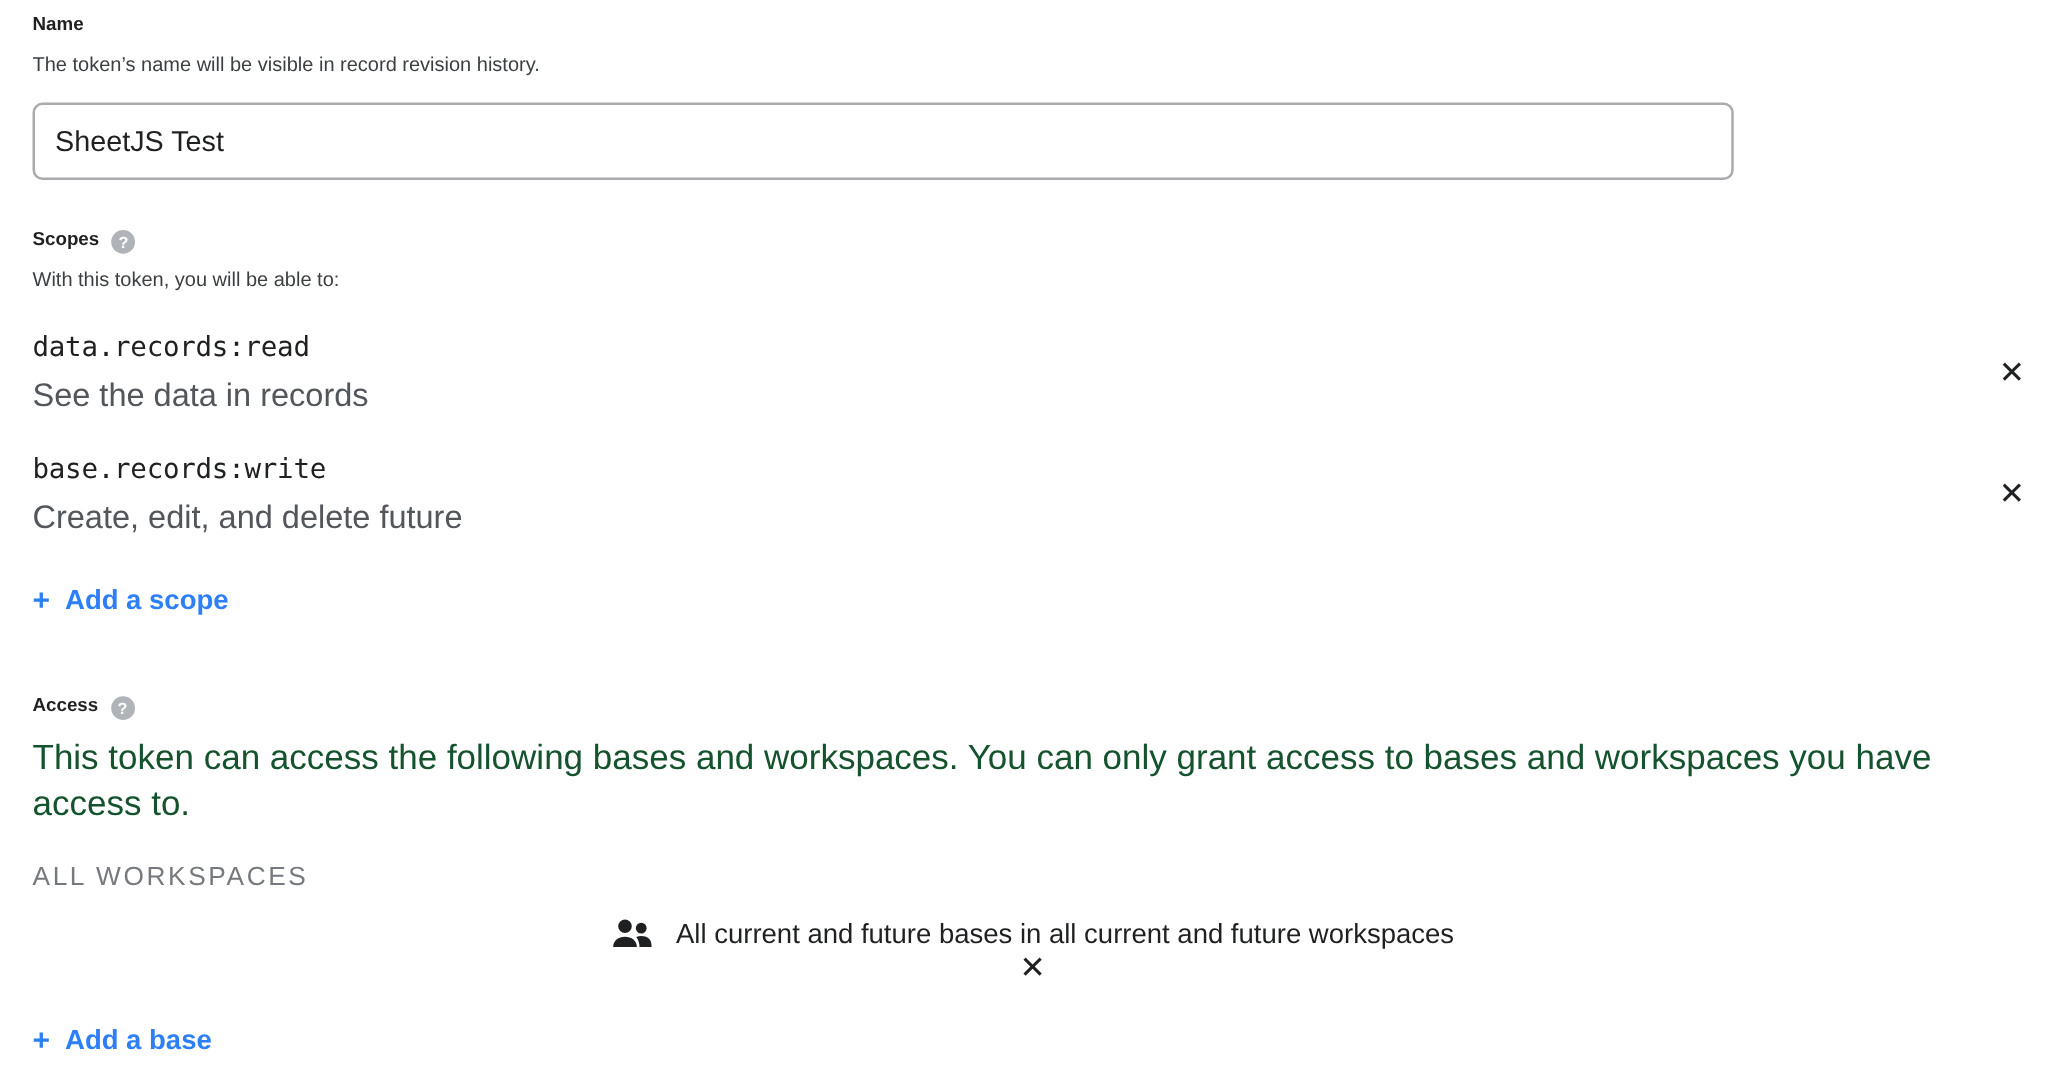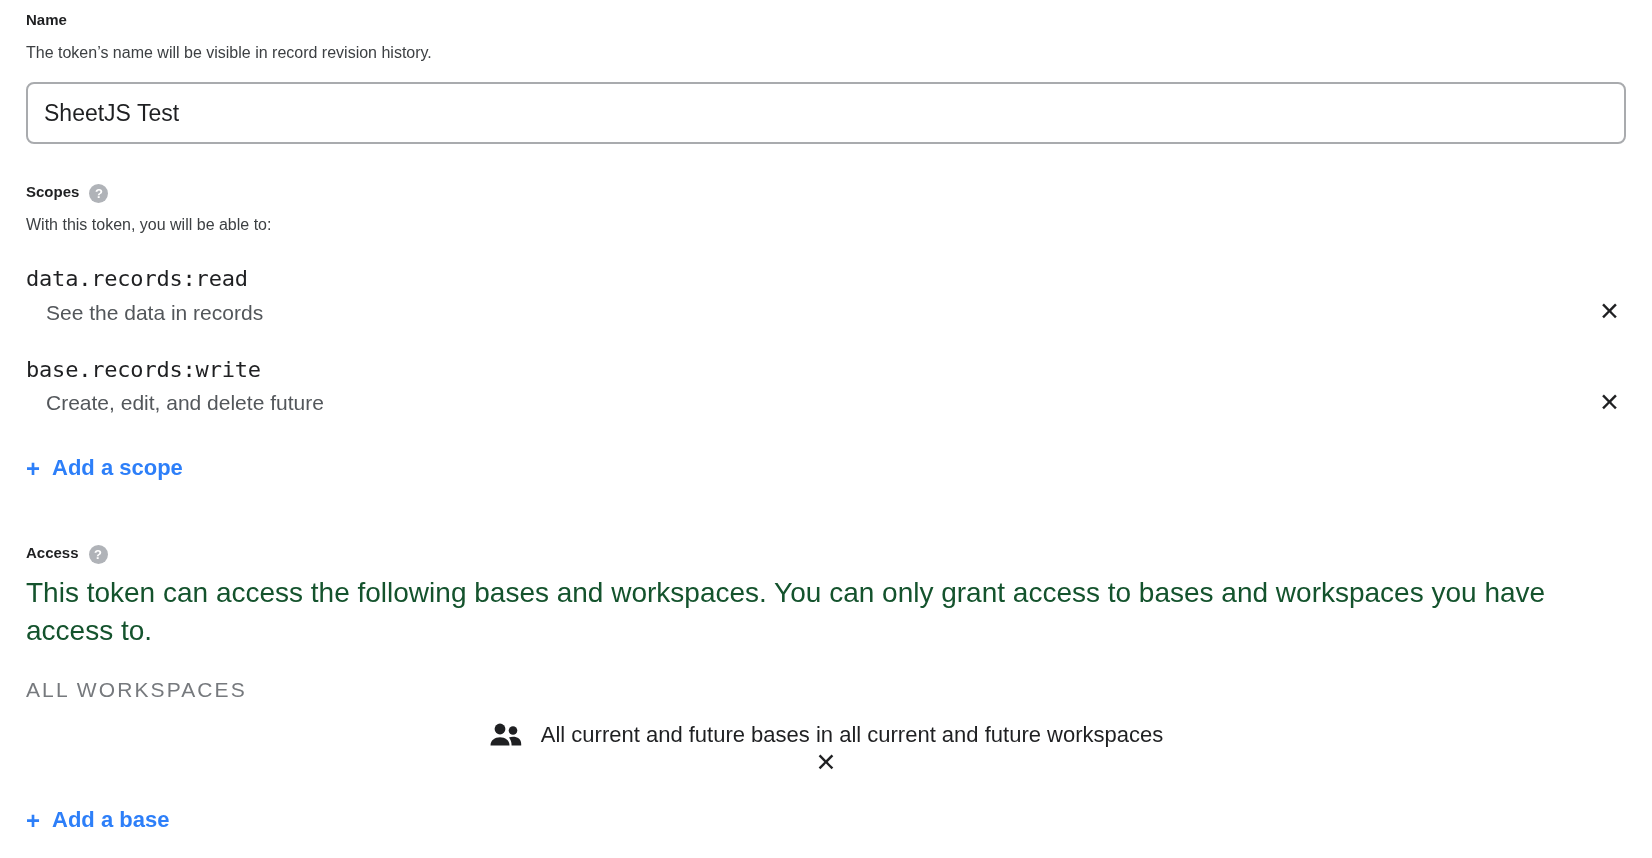--- a/index.html
+++ b/index.html
@@ -50,55 +50,54 @@
   .subtitle {
     font-size: 16px;
     color: #3d4043;
     margin: 12px 0 0 0;
     line-height: 1.35;
   }
 
   .name-input {
     display: block;
     box-sizing: border-box;
-    width: 1600px;
+    width: 1361px;
     height: 62px;
     margin-top: 19px;
     padding: 0 16px;
     font-size: 23px;
     font-family: "Liberation Sans", sans-serif;
     color: #1f2022;
     background: #ffffff;
     border: 2px solid #a9abae;
     border-radius: 8px;
     outline: none;
   }
 
   .block-gap-scopes { margin-top: 38px; }
 
   .scope-row {
     display: flex;
-    align-items: flex-end;
+    align-items: center;
     justify-content: space-between;
     margin-top: 30px;
   }
   .scope-text { }
   .scope-code {
     font-family: "DejaVu Sans Mono", monospace;
     font-size: 22px;
     color: #1f2022;
     letter-spacing: -0.2px;
     line-height: 1.25;
   }
   .scope-desc {
-    font-size: 21px;
+    font-size: 26px;
     color: #53575b;
     margin-top: 7px;
     line-height: 1.25;
-    margin-left: 20px;
   }
   .remove-x {
     font-size: 25px;
     color: #1f2022;
     line-height: 1;
     cursor: pointer;
     padding: 2px 6px;
     user-select: none;
     font-family: "Liberation Sans", sans-serif;
   }

